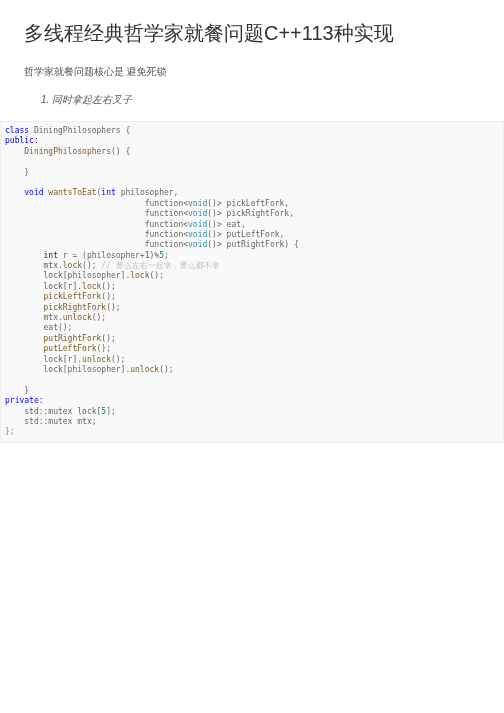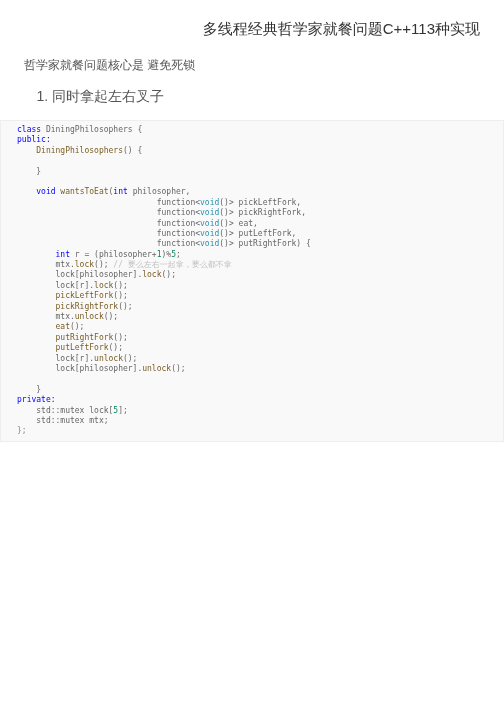--- a/index.html
+++ b/index.html
@@ -1,22 +1,22 @@
 <!DOCTYPE html>
 <html><head>
 <meta charset="utf-8">
 <style>
 * { margin: 0; padding: 0; box-sizing: border-box; }
 body { font-family: "Microsoft YaHei", Arial, sans-serif; background: #fff; width: 504px; }
 .container { padding: 20px 24px; }
-h1 { text-align: right; font-size: 15px; font-weight: normal; color: #333; margin-bottom: 18px; }
-.subtitle { font-size: 12px; color: #555; margin-bottom: 14px; }
+h1 { text-align: left; font-size: 20px; font-weight: normal; color: #333; margin-bottom: 18px; }
+.subtitle { font-size: 10px; color: #555; margin-bottom: 14px; font-family: Liberation Serif, serif; }
 ol { list-style: decimal; padding-left: 28px; }
-ol li { font-size: 14px; color: #555; margin-bottom: 14px; }
-.code-block { background: #f9f9f9; border: 1px solid #eee; margin: 0 -24px 14px -24px; padding: 4px 16px; }
+ol li { font-size: 10px; color: #555; margin-bottom: 14px; font-style: italic; }
+.code-block { background: #f9f9f9; border: 1px solid #eee; margin: 0 -24px 14px -24px; padding: 4px 4px; }
 pre { font-family: Consolas, monospace; font-size: 8px; line-height: 1.3; white-space: pre; overflow: hidden; }
 .kw-blue { color: #0000ff; }
 .kw-void { color: #2b91af; }
 .fn-brown { color: #795e26; }
 .comment { color: #c0c0c0; }
 .num-green { color: #098658; }
 .plain { color: #666; }
 .brace { color: #888; }
 </style>
 </head>

